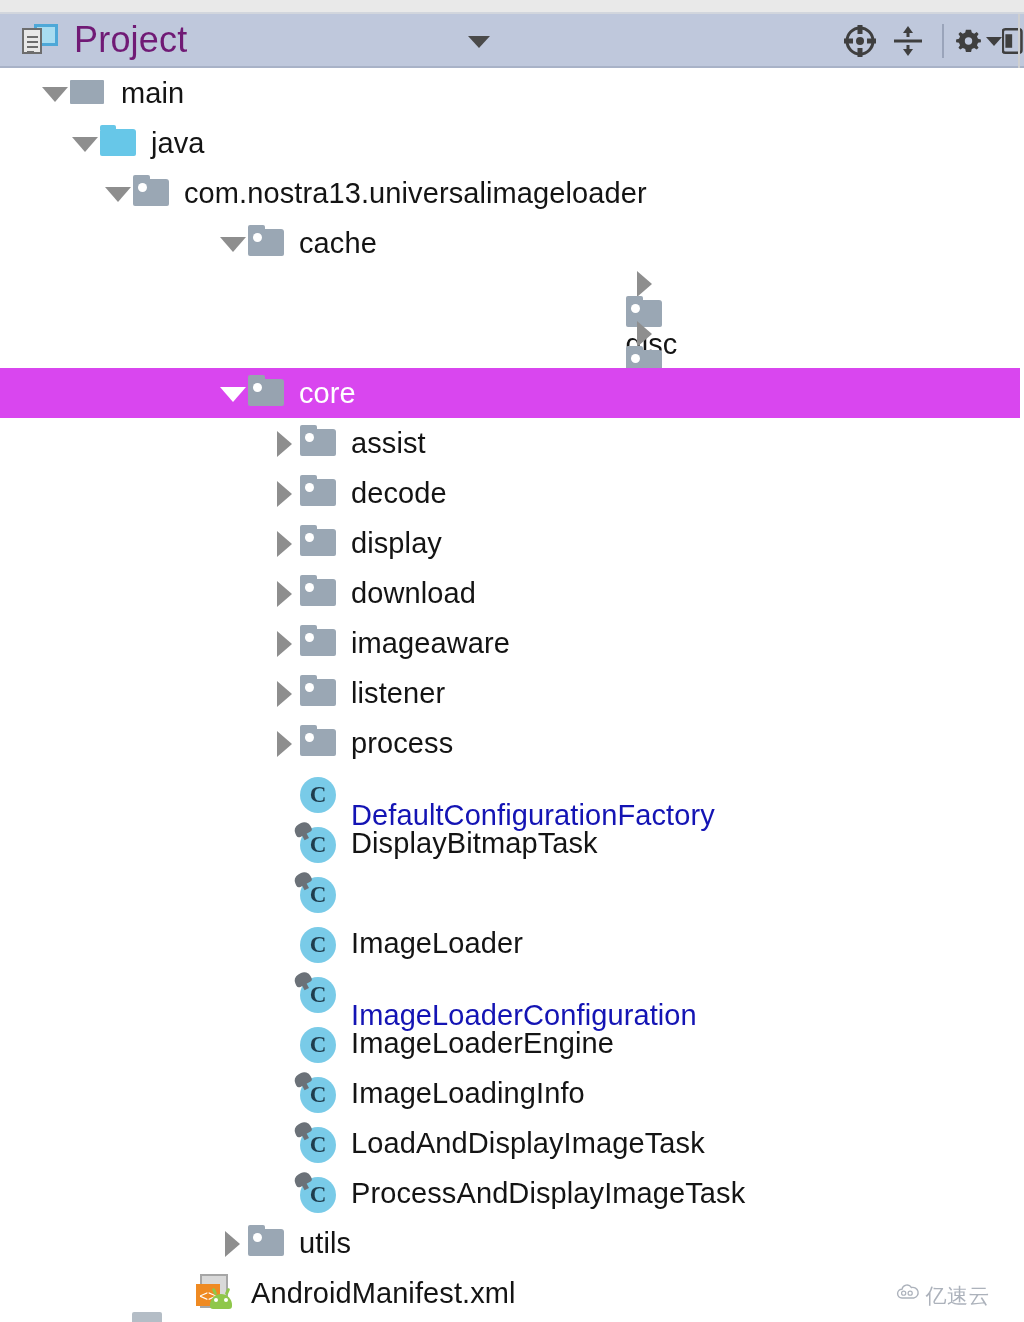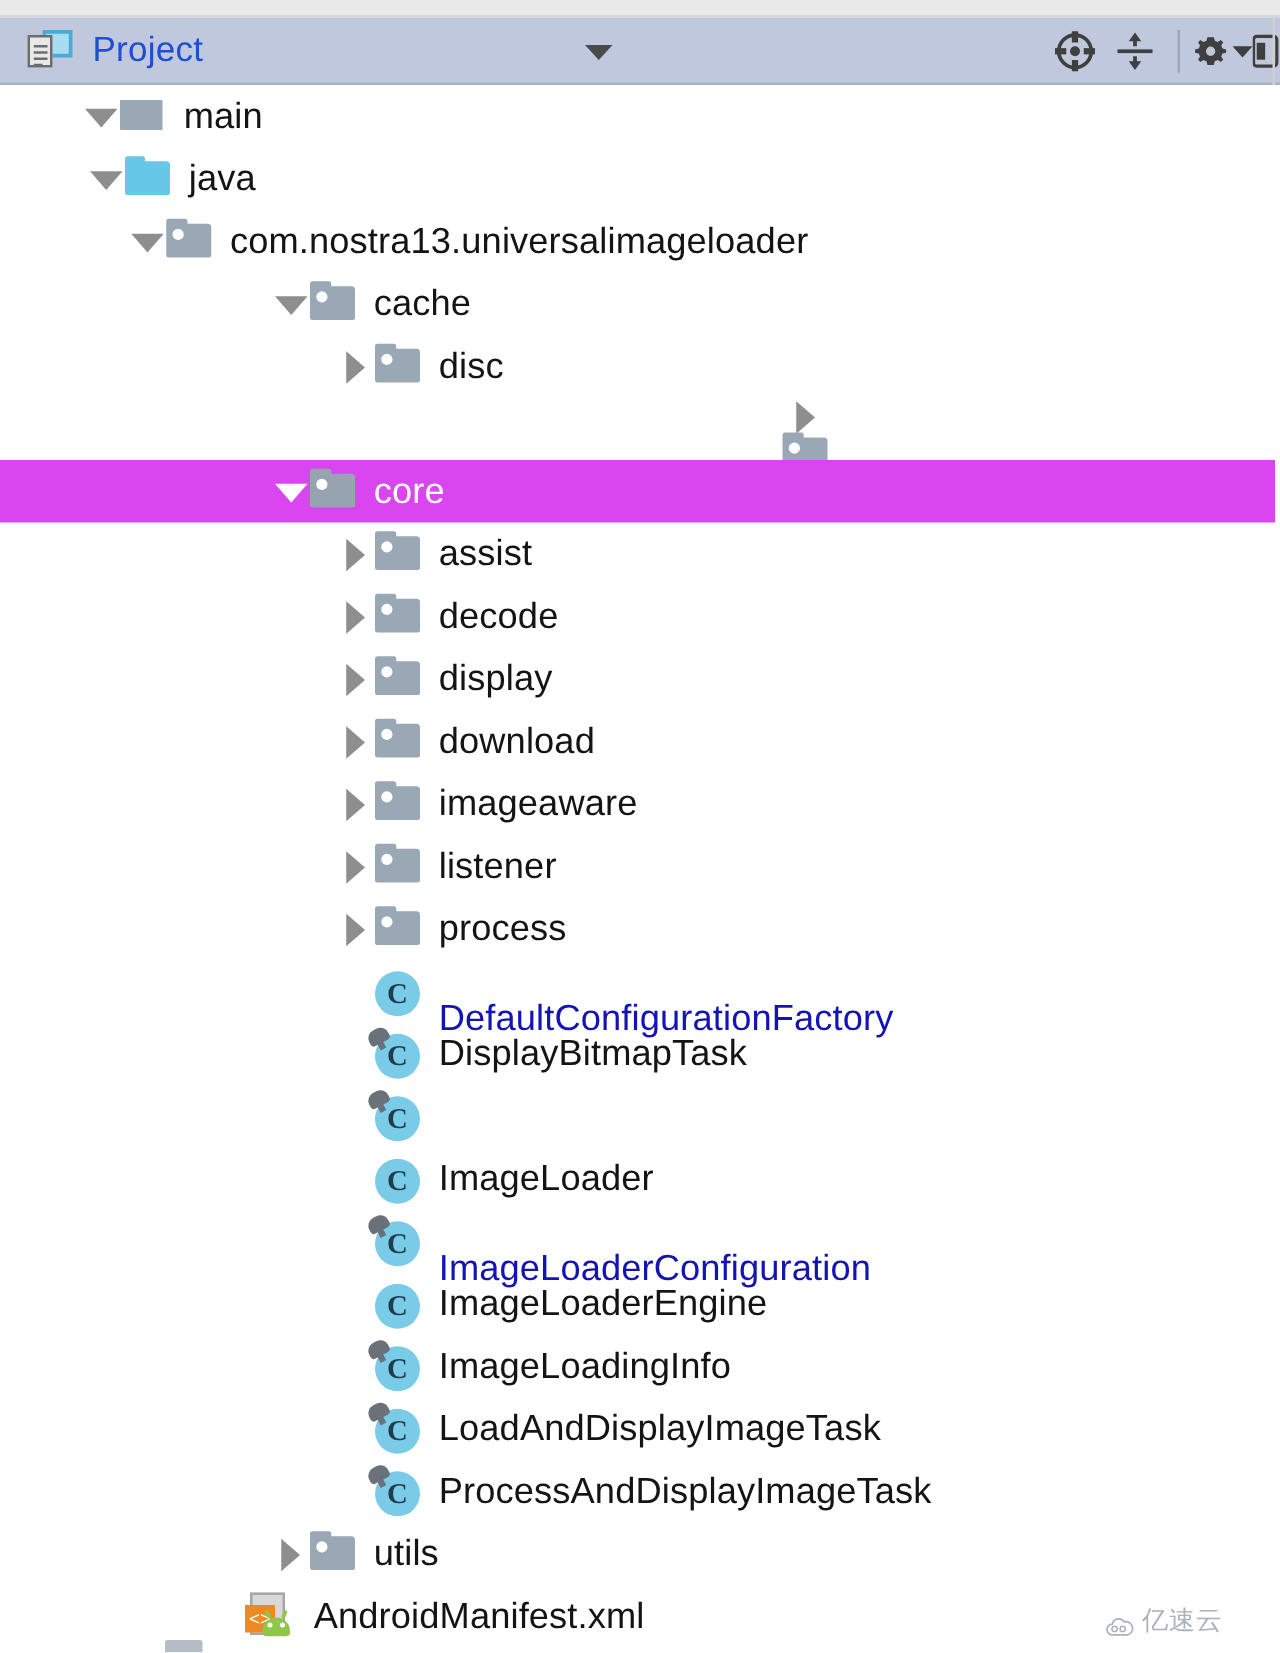--- a/index.html
+++ b/index.html
@@ -48,22 +48,22 @@
     display: flex;
     align-items: center;
   }
   .tw-header-left {
     display: flex;
     align-items: center;
     padding-left: 22px;
     flex: 0 0 auto;
   }
   .tw-title {
-    font-size: 28px;
-    color: #1d4ed8;
+    font-size: 36px;
+    color: #701a75;
     margin-left: 16px;
     letter-spacing: 0.2px;
     white-space: nowrap;
   }
   .tw-header-spacer { flex: 1 1 auto; }
 
   .hdr-caret {
     position: absolute;
     left: 468px; top: 36px;
     width: 0; height: 0;
@@ -336,23 +336,23 @@
     position: absolute;
     left: 132px; top: 4px;
     width: 30px; height: 14px;
     background: #b4bdc6;
     border-radius: 2px;
   }
 
   
   .watermark {
     position: absolute;
-    right: 46px; bottom: 12px;
+    right: 34px; bottom: 12px;
     display: flex;
-    align-items: flex-end;
+    align-items: flex-start;
     opacity: 0.95;
     pointer-events: none;
   }
   .watermark .cloud-ico {
     width: 26px; height: 18px;
     margin-right: 5px;
   }
   .watermark .wm-text {
     font-size: 21px;
     color: #a8aeb8;
@@ -418,21 +418,21 @@
       <svg width="26" height="34" viewBox="0 0 26 34">
         <rect x="1" y="3" width="22" height="28" rx="3" fill="none" stroke="#3f3f3f" stroke-width="3"></rect>
         <rect x="4" y="9" width="8" height="16" fill="#3f3f3f"></rect>
       </svg>
     </div>
   </div>
 
   <div class="right-rule"></div>
 
   <div class="tree" id="tree">
-      <div class="row" style="padding-left: 66px;">
+      <div class="row" style="padding-left: 40px;">
         <div class="twisty open"></div>
         <div class="ico">
           <div class="ico-srcroot"></div>
         </div>
         <span class="row-label">main</span>
       </div>
       <div class="row" style="padding-left: 70px;">
         <div class="twisty open"></div>
         <div class="ico">
           <div class="ico-javafolder"></div>
@@ -446,21 +446,21 @@
         </div>
         <span class="row-label">com.nostra13.universalimageloader</span>
       </div>
       <div class="row" style="padding-left: 218px;">
         <div class="twisty open"></div>
         <div class="ico">
           <div class="ico-pkg"></div>
         </div>
         <span class="row-label">cache</span>
       </div>
-      <div class="row" style="padding-left: 270px;">
+      <div class="row" style="padding-left: 270px; flex-direction: column;">
         <div class="twisty closed"></div>
         <div class="ico">
           <div class="ico-pkg"></div>
         </div>
         <span class="row-label">disc</span>
       </div>
       <div class="row" style="padding-left: 270px; flex-direction: column;">
         <div class="twisty closed"></div>
         <div class="ico">
           <div class="ico-pkg"></div>

